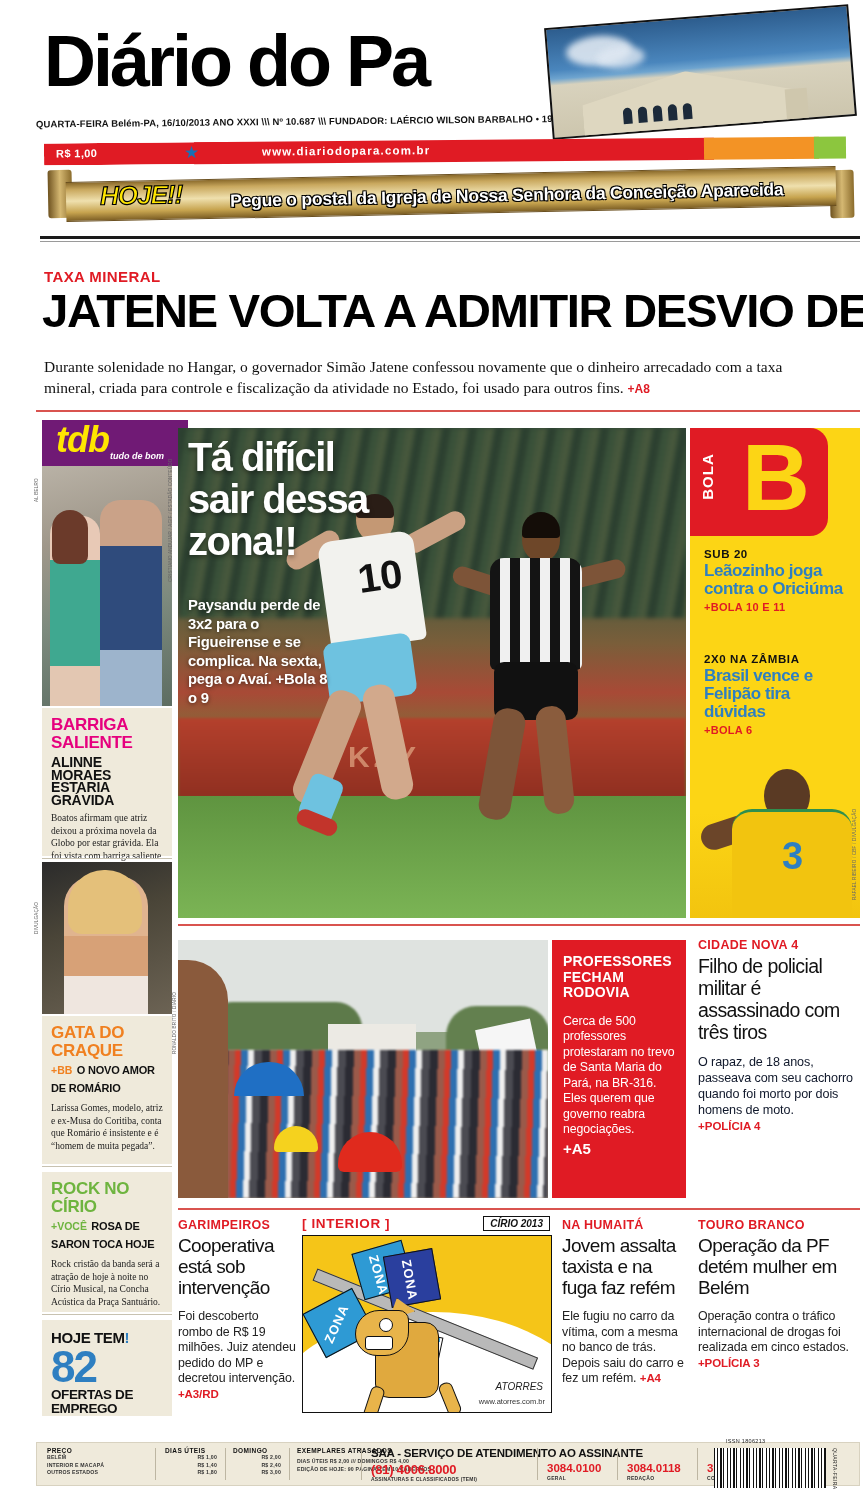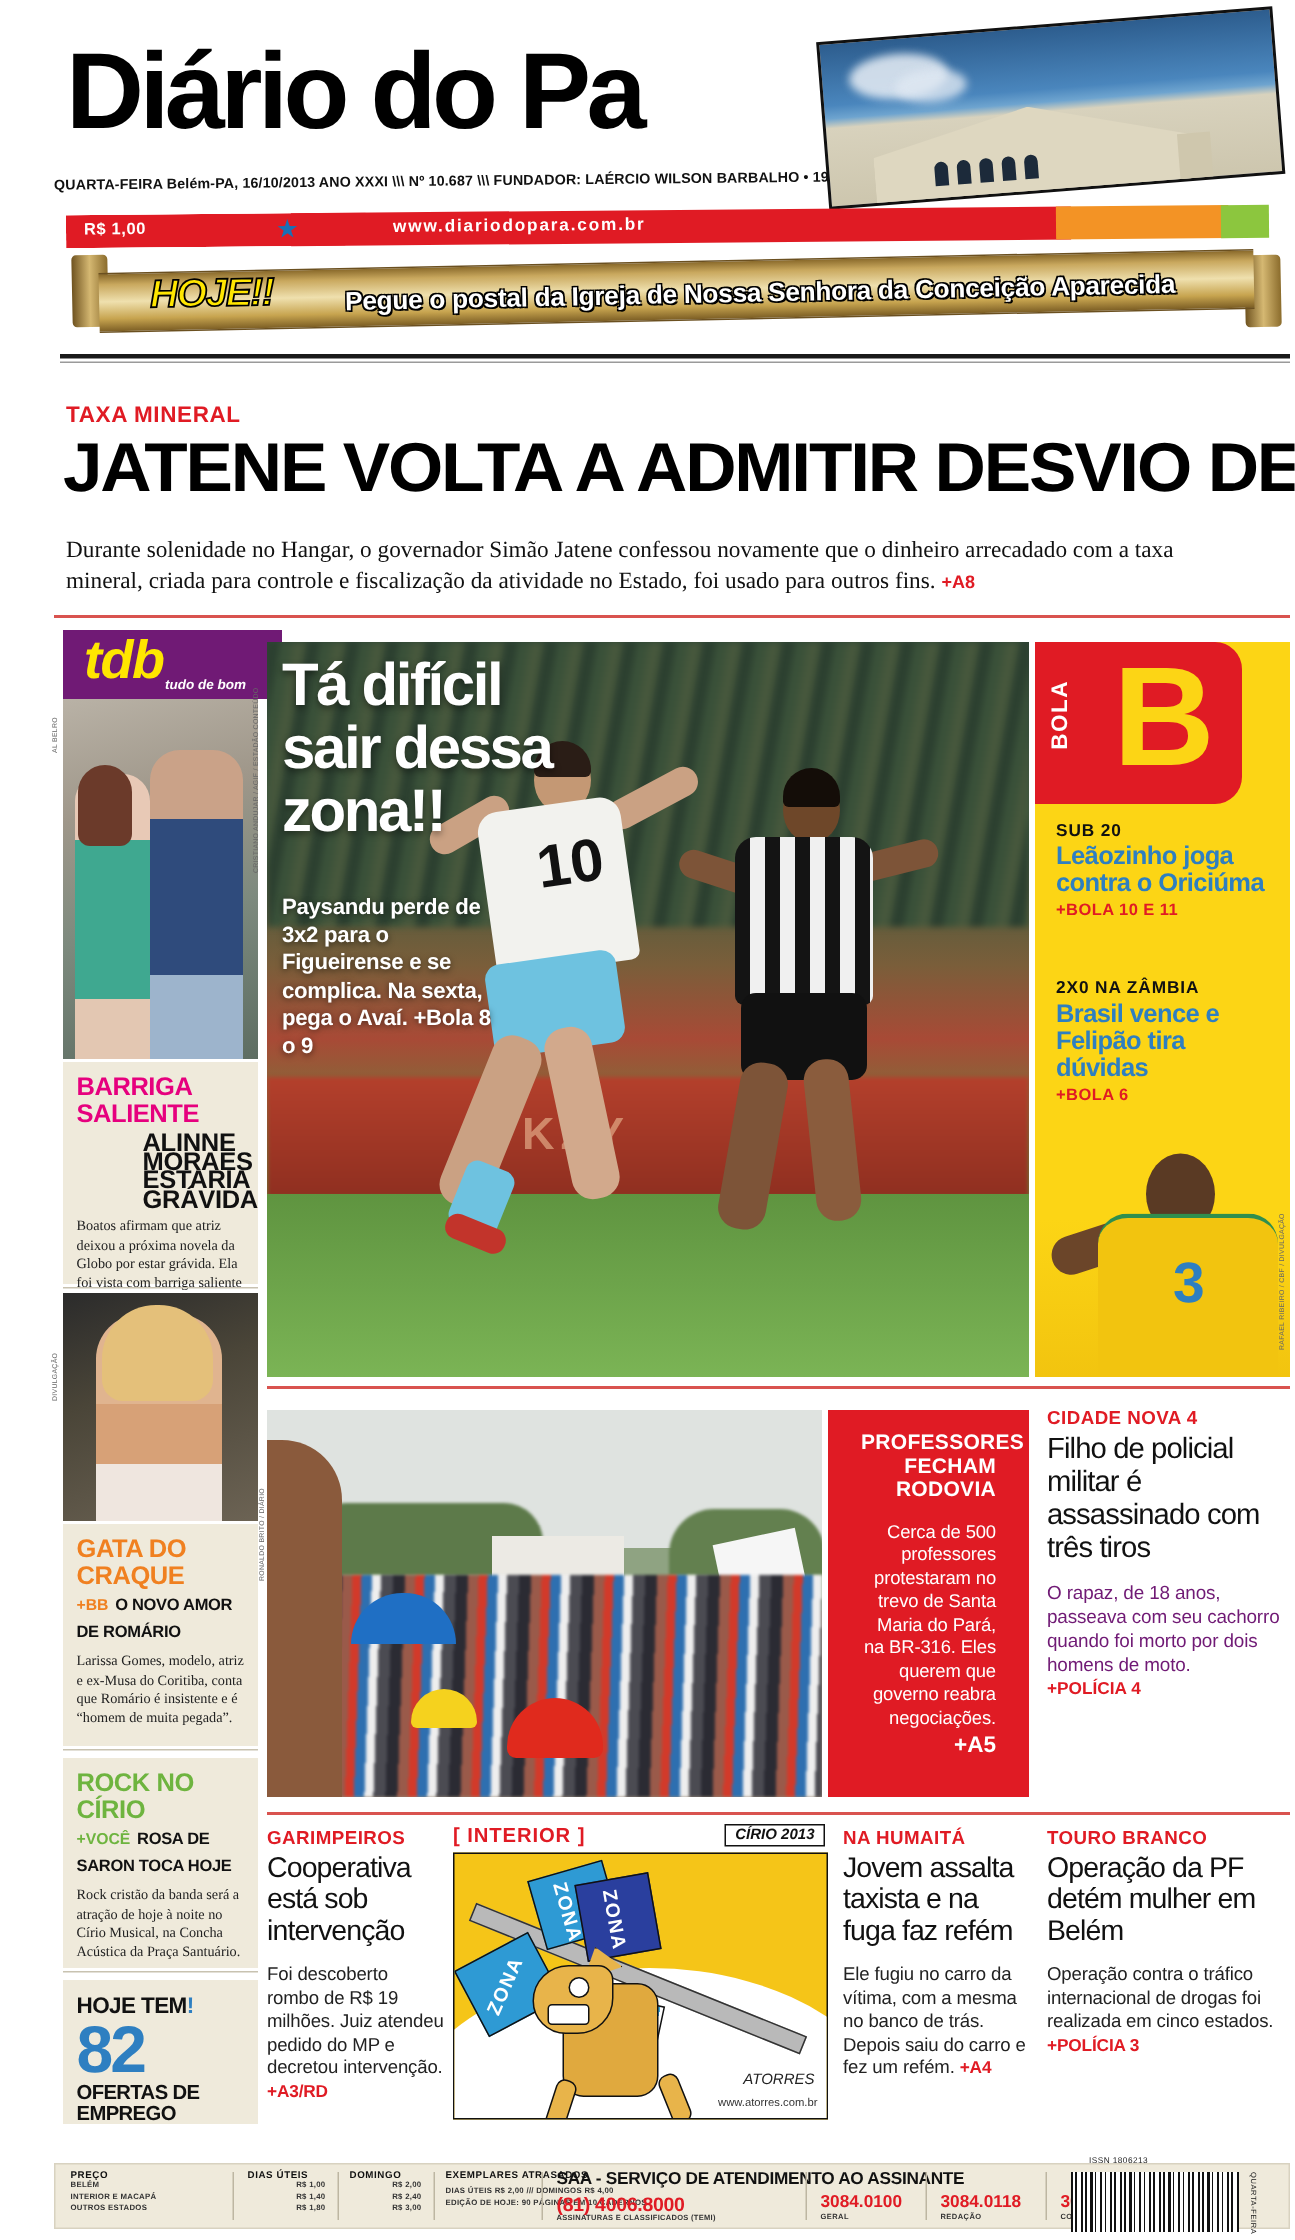--- a/index.html
+++ b/index.html
@@ -125,21 +125,21 @@
   .ph-person-a { position:absolute; left:8px; top:50px; width:50px; height:190px;
     background:linear-gradient(to bottom,#e8c9b6 0 44px, #3fa890 44px 150px, #e3c7b2 150px 100%); border-radius:18px 18px 0 0;}
   .ph-person-b { position:absolute; left:58px; top:34px; width:62px; height:206px;
     background:linear-gradient(to bottom,#caa288 0 46px, #2f4b7c 46px 150px, #9db4cc 150px 100%); border-radius:20px 20px 0 0;}
   .ph-hair { position:absolute; left:10px; top:44px; width:36px; height:54px; background:#6b3a2a; border-radius:18px 18px 8px 8px;}
   .tdb-card {
     position:absolute; left:6px; top:288px; width:130px; height:148px;
     background:#efeadb; padding:8px 9px;
   }
   .tdb-title { color:#e6007e; font-weight:bold; font-size:17px; line-height:18px; letter-spacing:-.3px; }
-  .tdb-sub { color:#111; font-weight:bold; font-size:17px; line-height:12.5px; margin-top:4px; letter-spacing:-.2px;margin-left:44px;}
+  .tdb-sub { color:#111; font-weight:bold; font-size:14px; line-height:12.5px; margin-top:4px; letter-spacing:-.2px;}
   .tdb-body { font-family:"Liberation Serif",serif; font-size:9.5px; line-height:12.5px; color:#222; margin-top:6px;}
 
   .tdb-photo2 { position:absolute; left:6px; top:442px; width:130px; height:152px;
     background: linear-gradient(160deg,#2b2b2b 0%, #4a4538 40%, #6c6354 100%); overflow:hidden;}
   .tdb-photo2 .model { position:absolute; left:22px; top:14px; width:84px; height:138px;
     background:linear-gradient(to bottom,#e0b48f 0 60px,#d7a177 60px 100px,#efe6df 100px 100%); border-radius:30px 30px 0 0;}
   .tdb-photo2 .hair2 { position:absolute; left:26px; top:8px; width:74px; height:64px; background:#e4c07a; border-radius:36px 36px 14px 14px;}
 
   .tdb-card2 { position:absolute; left:6px; top:596px; width:130px; height:148px; background:#efeadb; padding:8px 9px;}
   .tdb-title-o { color:#f08020; font-weight:bold; font-size:17px; line-height:18px; letter-spacing:-.3px;}
@@ -246,29 +246,29 @@
   .pp-truck { position:absolute; left:150px; top:84px; width:88px; height:32px; background:#eceae4;}
   .pp-crowd { position:absolute; left:0; top:110px; width:370px; height:148px;
     background: repeating-linear-gradient(92deg, #2b2b33 0 8px, #9a5a4a 8px 15px, #d23a2a 15px 21px, #2e6fb0 21px 28px, #eee 28px 34px, #4b4b52 34px 42px);
     filter: blur(1.2px);}
   .pp-umbrella { position:absolute; left:56px; top:122px; width:70px; height:34px; background:#1f6fc4; border-radius:40px 40px 0 0;}
   .pp-cap-y { position:absolute; left:96px; top:186px; width:44px; height:26px; background:#f5d21e; border-radius:22px 22px 4px 4px;}
   .pp-cap-r { position:absolute; left:160px; top:192px; width:64px; height:40px; background:#e02a1d; border-radius:32px 32px 6px 6px;}
   .pp-arm { position:absolute; left:0; top:20px; width:50px; height:238px; background:#8a5a3c; border-radius:0 40px 0 0;}
   .pp-flag { position:absolute; left:300px; top:84px; width:56px; height:34px; background:#f6f6f6; transform:rotate(-12deg);}
 
-  .prof-box { position:absolute; left:552px; top:940px; width:134px; height:258px; background:#e01b24; padding:14px 22px;text-align:right;}
+  .prof-box { position:absolute; left:552px; top:940px; width:134px; height:258px; background:#e01b24; padding:14px 11px;}
   .prof-title { color:#fff; font-weight:bold; font-size:14px; line-height:15.5px; letter-spacing:.2px;}
   .prof-body { color:#fff; font-size:12.3px; line-height:15.5px; margin-top:13px; letter-spacing:-.1px;}
   .prof-ref { color:#fff; font-weight:bold; font-size:15px; margin-top:2px;}
 
   .cn-col { position:absolute; left:698px; top:938px; width:158px;}
   .cn-kick { color:#e01b24; font-weight:bold; font-size:12.5px; letter-spacing:.3px;}
   .cn-head { color:#111; font-size:19.5px; line-height:22px; letter-spacing:-.6px; margin-top:3px;}
-  .cn-body { color:#701a75; font-size:12.6px; line-height:16px; margin-top:11px; letter-spacing:-.1px;}
+  .cn-body { color:#0f172a; font-size:12.6px; line-height:16px; margin-top:11px; letter-spacing:-.1px;}
   .cn-ref { color:#e01b24; font-weight:bold; font-size:11.5px; margin-top:2px;}
 
   
   .rule-bot { position:absolute; left:178px; top:1208px; width:682px; height:2px; background:#d9534f;}
   .bcol { position:absolute; top:1218px; }
   .b-kick { color:#e01b24; font-weight:bold; font-size:12.5px; letter-spacing:.3px;}
   .b-head { color:#111; font-size:19px; line-height:21px; letter-spacing:-.6px; margin-top:3px;}
   .b-body { color:#222; font-size:12.4px; line-height:15.6px; margin-top:11px; letter-spacing:-.1px;}
   .b-ref { color:#e01b24; font-weight:bold; font-size:11.5px;}
 

